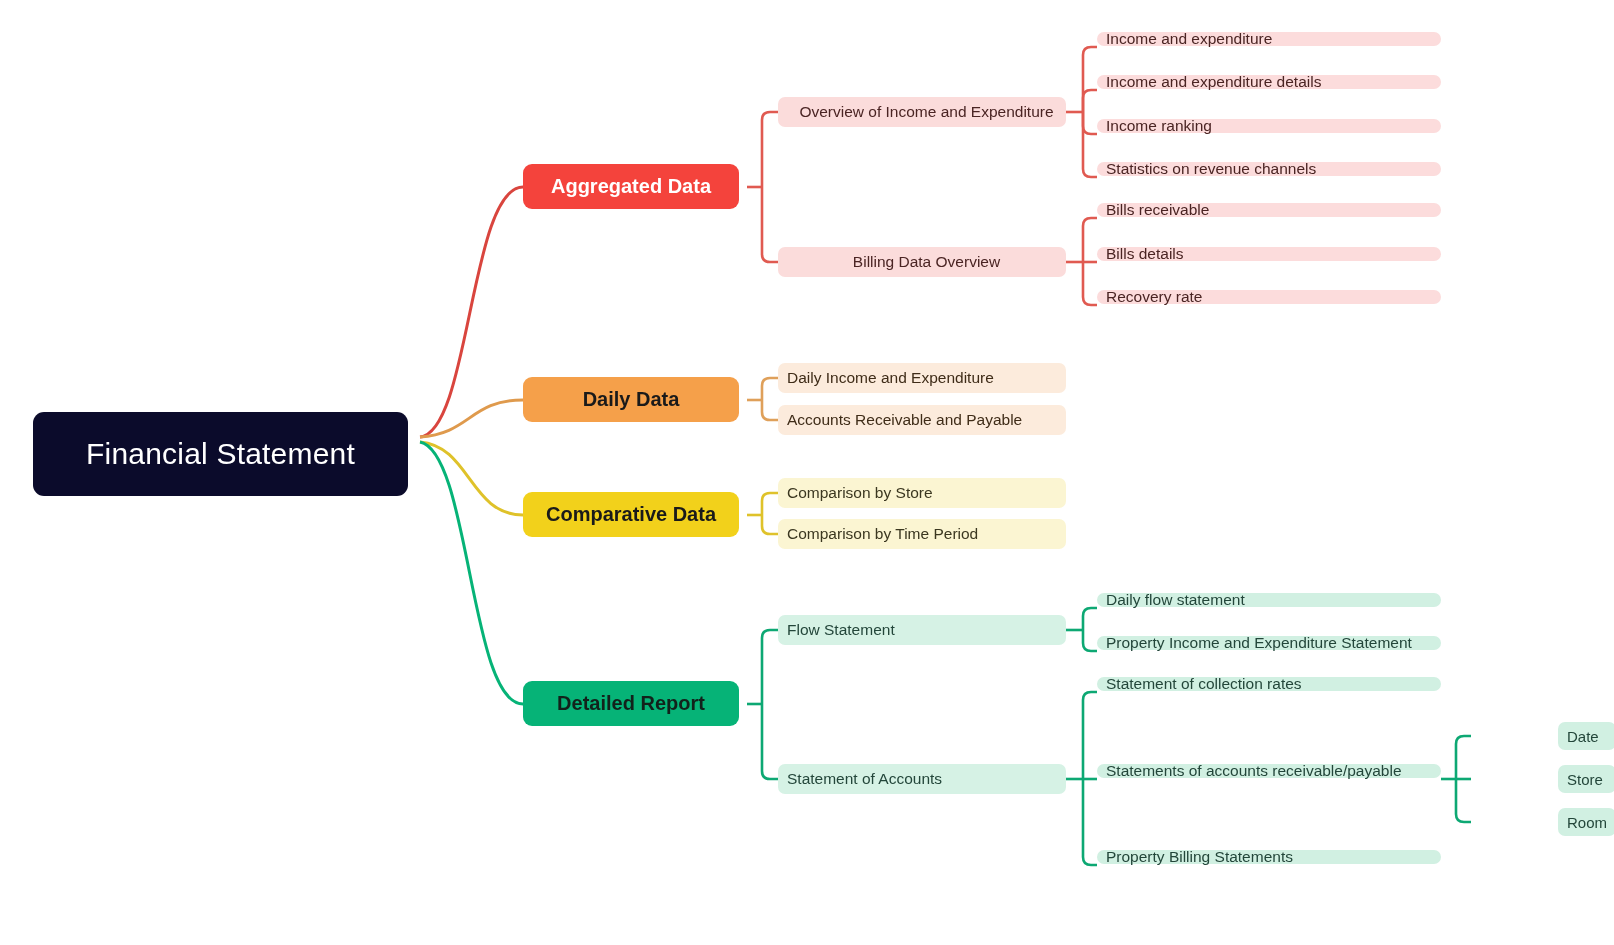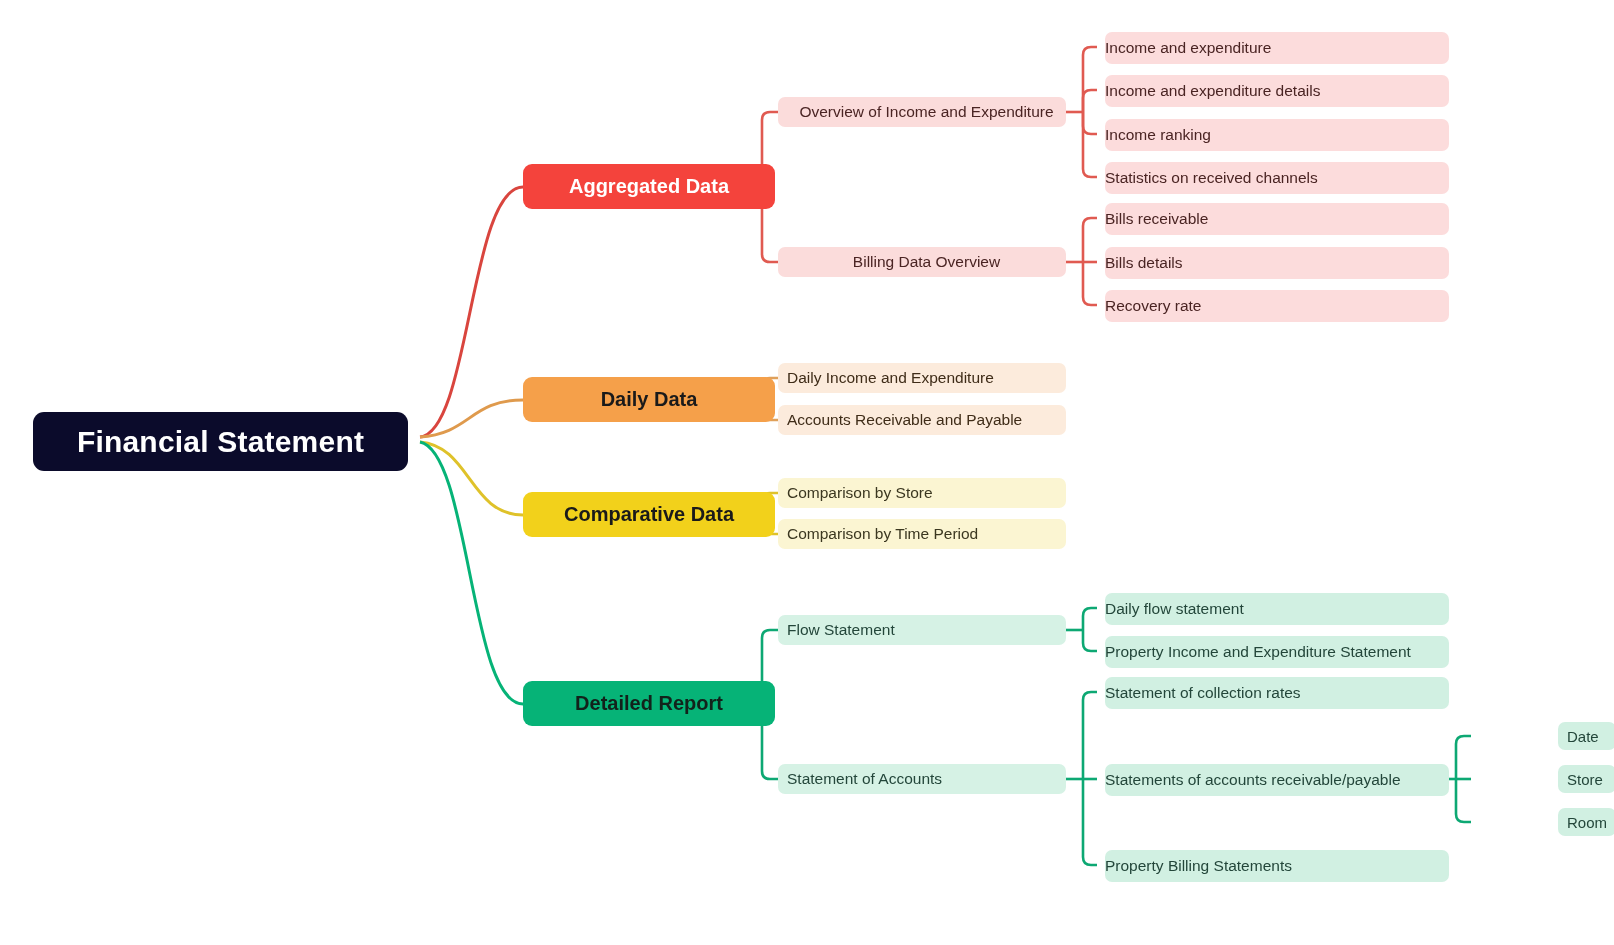--- a/index.html
+++ b/index.html
@@ -17,33 +17,33 @@
     position:absolute;
     box-sizing:border-box;
     display:flex;
     align-items:center;
     border-radius:8px;
     white-space:nowrap;
   }
 
   
   .root{
-    left:33px;top:412px;width:375px;height:59px;
+    left:33px;top:412px;width:375px;height:84px;
     background:#0B0B2B;
     border-radius:11px;
     justify-content:center;
     color:#ffffff;
     font-size:30px;
-    font-weight:bold;
+    font-weight:normal;
     letter-spacing:.2px;
   }
 
   
   .l1{
-    left:523px;width:252px;height:45px;
+    left:523px;width:216px;height:45px;
     border-radius:9px;
     justify-content:center;
     font-size:20px;
     font-weight:bold;
   }
   .l1-red    {top:164px;background:#F4433C;color:#ffffff;}
   .l1-orange {top:377px;background:#F5A04A;color:#1a1a1a;}
   .l1-yellow {top:492px;background:#F2D11B;color:#1a1a1a;}
   .l1-green  {top:681px;background:#06B377;color:#12221b;}
 
@@ -54,24 +54,24 @@
     padding-left:9px;
     font-size:15.5px;
   }
   .l2-red   {background:#FBDCDB;color:#4A2423;justify-content:center;}
   .l2-orange{background:#FCEBDC;color:#3f2c18;}
   .l2-yellow{background:#FBF5D2;color:#3b3720;text-align:right;}
   .l2-green {background:#D6F2E5;color:#23463a;}
 
   
   .l3{
-    left:1097px;width:344px;height:32px;
+    left:1097px;width:344px;height:14px;
     border-radius:7px;
+    padding-left:9px;
     font-size:15.5px;
-    margin-left:8px;
   }
   .l3-red  {background:#FCDCDC;color:#4A2423;}
   .l3-green{background:#D1F0E2;color:#23463a;}
 
   
   .l4{
     left:1558px;width:58px;height:28px;
     border-radius:7px;
     padding-left:9px;
     font-size:15px;
@@ -150,21 +150,21 @@
   <div class="node l3 l3-red" style="top:32px">
     <span>Income and expenditure</span>
   </div>
   <div class="node l3 l3-red" style="top:75px">
     <span>Income and expenditure details</span>
   </div>
   <div class="node l3 l3-red" style="top:119px">
     <span>Income ranking</span>
   </div>
   <div class="node l3 l3-red" style="top:162px">
-    <span>Statistics on received channels</span>
+    <span>Statistics on revenue channels</span>
   </div>
 
   <div class="node l3 l3-red" style="top:203px">
     <span>Bills receivable</span>
   </div>
   <div class="node l3 l3-red" style="top:247px">
     <span>Bills details</span>
   </div>
   <div class="node l3 l3-red" style="top:290px">
     <span>Recovery rate</span>

